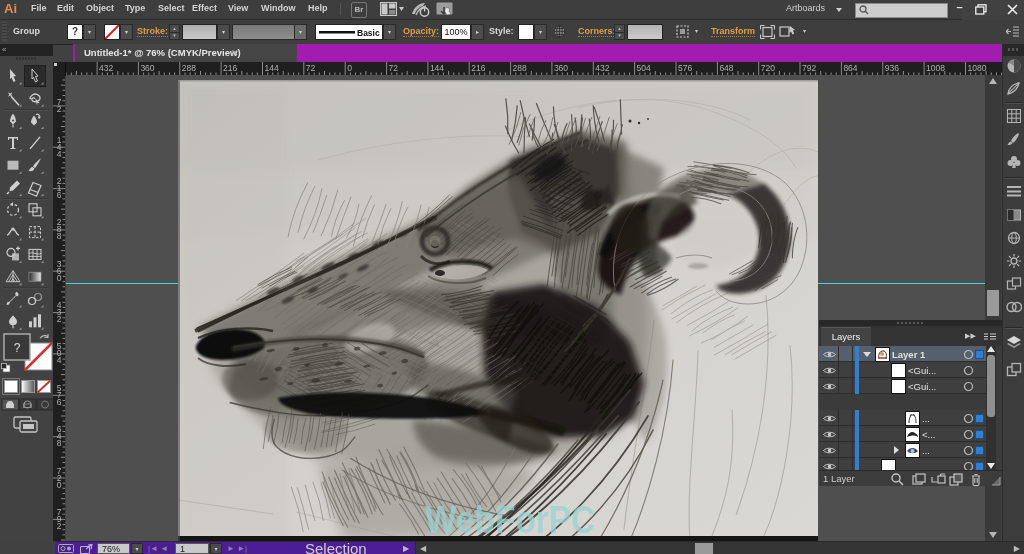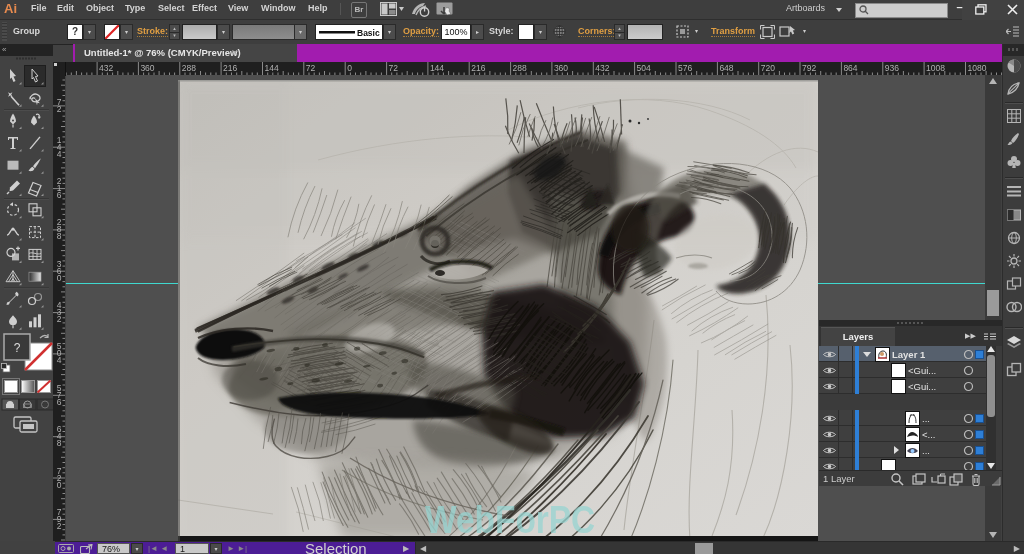--- a/index.html
+++ b/index.html
@@ -1413,21 +1413,21 @@
     </div>
   <div id="vscroll" class="abs">
  <div style="position:absolute;left:4px;top:3px;width:0;height:0;border-left:4px solid transparent;border-right:4px solid transparent;border-bottom:6px solid #b5b5b5;"></div>
  <div style="position:absolute;left:2px;top:215px;width:12px;height:26px;background:#9a9a9a;"></div>
  <div style="position:absolute;left:4px;bottom:3px;width:0;height:0;border-left:4px solid transparent;border-right:4px solid transparent;border-top:6px solid #b5b5b5;"></div>
  </div>
   <div id="lpanel" class="abs">
       <div style="position:absolute;left:0;top:0;width:183px;height:6px;background:#282828;"></div>
       <div style="position:absolute;left:78px;top:2px;width:26px;height:2px;background:repeating-linear-gradient(90deg,#555 0 2px,#282828 2px 4px);"></div>
       <div style="position:absolute;left:0;top:6px;width:183px;height:20px;background:#333333;">
-        <div style="position:absolute;left:2px;top:1px;width:74px;height:19px;background:#434343;border-top:1px solid #555;box-sizing:border-box;color:#f0f0f0;font-size:9.5px;font-weight:bold;line-height:18px;text-align:center;">Layers</div>
+        <div style="position:absolute;left:2px;top:1px;width:50px;height:19px;background:#434343;border-top:1px solid #555;box-sizing:border-box;color:#f0f0f0;font-size:9.5px;font-weight:normal;line-height:18px;text-align:center;">Layers</div>
         <div style="position:absolute;left:60px;top:1px;color:#9a9a9a;font-size:9.5px;font-weight:bold;line-height:18px;margin-top:20px;">Artboards</div>
         <div style="position:absolute;left:146px;top:6px;color:#ccc;font-size:7px;">▶▶</div>
         <svg style="position:absolute;left:164px;top:6px" width="14" height="9">
           <path d="M1 2 l4 0 M1 4.5 l4 0 M1 7 l4 0 M7 2 l6 0 M7 4.5 l6 0 M7 7 l6 0" stroke="#ccc" stroke-width="1"></path>
         </svg>
       </div>
       <div style="position:absolute;left:0;top:26px;width:167px;height:16px;background:#56606d;border-bottom:1px solid #2d2d2d;box-sizing:border-box;text-align:right;">
         <svg style="position:absolute;left:4px;top:4px" width="13" height="9">
           <path d="M0.5 4.5 C3 1.5 10 1.5 12.5 4.5 C10 7.5 3 7.5 0.5 4.5 Z" fill="none" stroke="#ccc" stroke-width="1"></path>
           <circle cx="6.5" cy="4.5" r="1.8" fill="#ccc"></circle>

